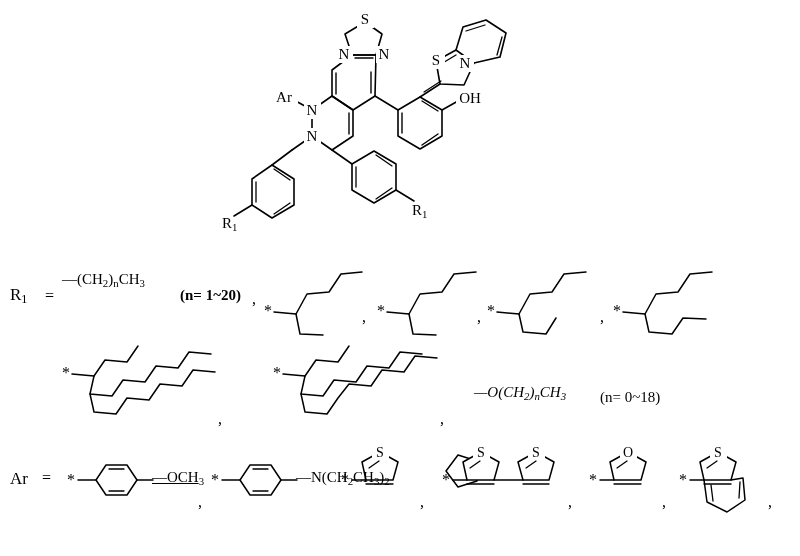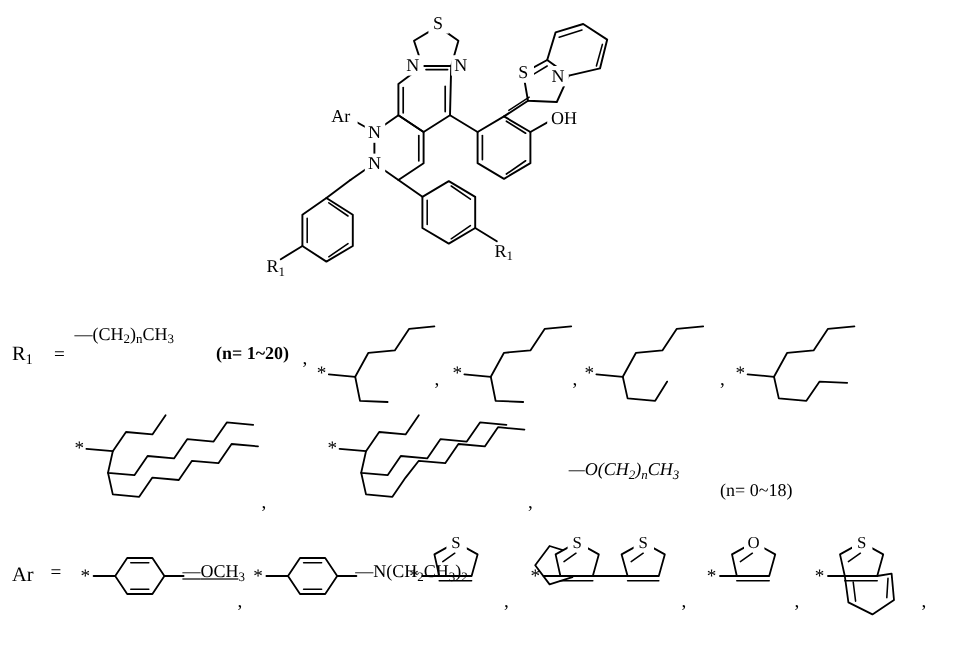--- a/index.html
+++ b/index.html
@@ -179,21 +179,21 @@
       <path d="M305 18 L301 36 L323 38 L334 22 L356 24 L367 8 L389 10 L400 -6 L422 -4"></path>
       <path d="M301 36 L305 54 L327 56 L338 40 L349 26 L371 28 L382 12 L404 14 L415 -2 L437 0"></path>
     </g>
     <text x="66" y="20" font-size="16" text-anchor="middle">*</text>
     <text x="277" y="20" font-size="16" text-anchor="middle">*</text>
   </svg>
 
   <div class="lbl" style="left:218px; top:411px; font-size:16px;">,</div>
 
   <div class="lbl" style="left:474px; top:385px; font-size:15px;font-style:italic;"><span>—</span><span>O(CH</span><span class="sub">2</span><span>)</span><span class="sub">n</span><span>CH</span><span class="sub">3</span></div>
-  <div class="lbl" style="left:600px; top:402px; font-size:15px;text-align:right;">(n= 0~18)</div>
+  <div class="lbl" style="left:600px; top:390px; font-size:15px;text-align:right;">(n= 0~18)</div>
 
   <div class="lbl" style="left:440px; top:411px; font-size:16px;">,</div>
 
   <div class="lbl" style="left:10px; top:470px; font-size:17px;">Ar</div>
   <div class="lbl" style="left:42px; top:470px; font-size:16px;">=</div>
 
   <svg width="800" height="120" viewBox="0 0 800 120" style="top:440px;">
     <g fill="none" stroke="#000" stroke-width="1.5" stroke-linecap="round" stroke-linejoin="round">
 
       <path d="M78 40 L96 40"></path>

